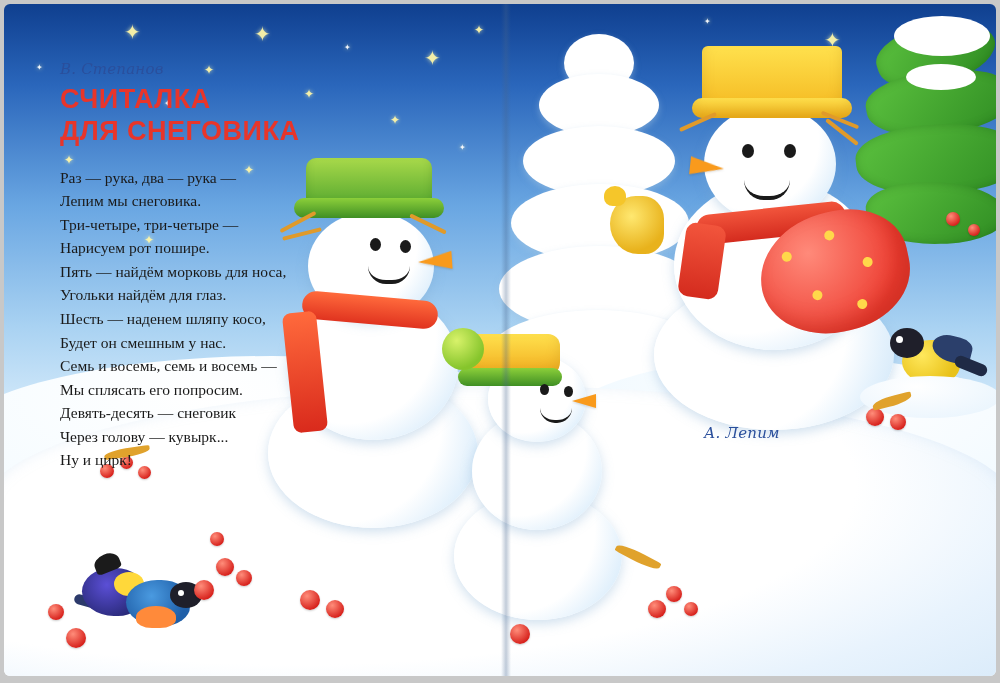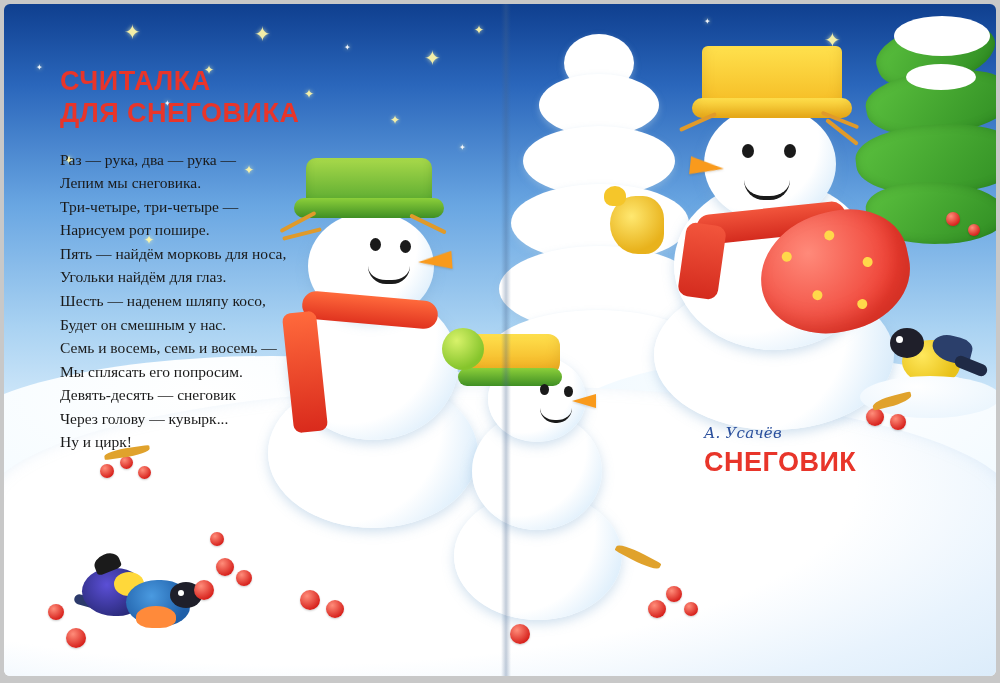--- a/index.html
+++ b/index.html
@@ -398,38 +398,38 @@
     <div class="berry" style="left:680px; top:598px; width:14px; height:14px;"></div>
     <div class="leaf" style="left:610px; top:548px; width:48px; height:10px; transform:rotate(28deg);"></div>
     <div class="berry" style="left:96px; top:460px; width:14px; height:14px;"></div>
     <div class="berry" style="left:116px; top:452px; width:13px; height:13px;"></div>
     <div class="berry" style="left:134px; top:462px; width:13px; height:13px;"></div>
     <div class="leaf" style="left:100px; top:444px; width:46px; height:9px; transform:rotate(-8deg);"></div>
 
     <div class="spine"></div>
 
     <div id="left-poem">
+      <div class="author">В. Степанов</div>
       <div class="poem-title">
         <div>СЧИТАЛКА</div>
         <div>ДЛЯ СНЕГОВИКА</div>
       </div>
       <div class="poem-body">Раз — рука, два — рука —
 Лепим мы снеговика.
 Три-четыре, три-четыре —
 Нарисуем рот пошире.
 Пять — найдём морковь для носа,
 Угольки найдём для глаз.
 Шесть — наденем шляпу косо,
 Будет он смешным у нас.
 Семь и восемь, семь и восемь —
 Мы сплясать его попросим.
 Девять-десять — снеговик
 Через голову — кувырк...
 Ну и цирк!</div>
     </div>
 
     <div id="right-poem">
-      <div class="author">А. Усачёв</div>
-      <div class="poem-title">СНЕГОВИК</div>
+      <div class="author">А. Лепим</div>
     </div>
 
   </div>
 </div>
 
 </body></html>

